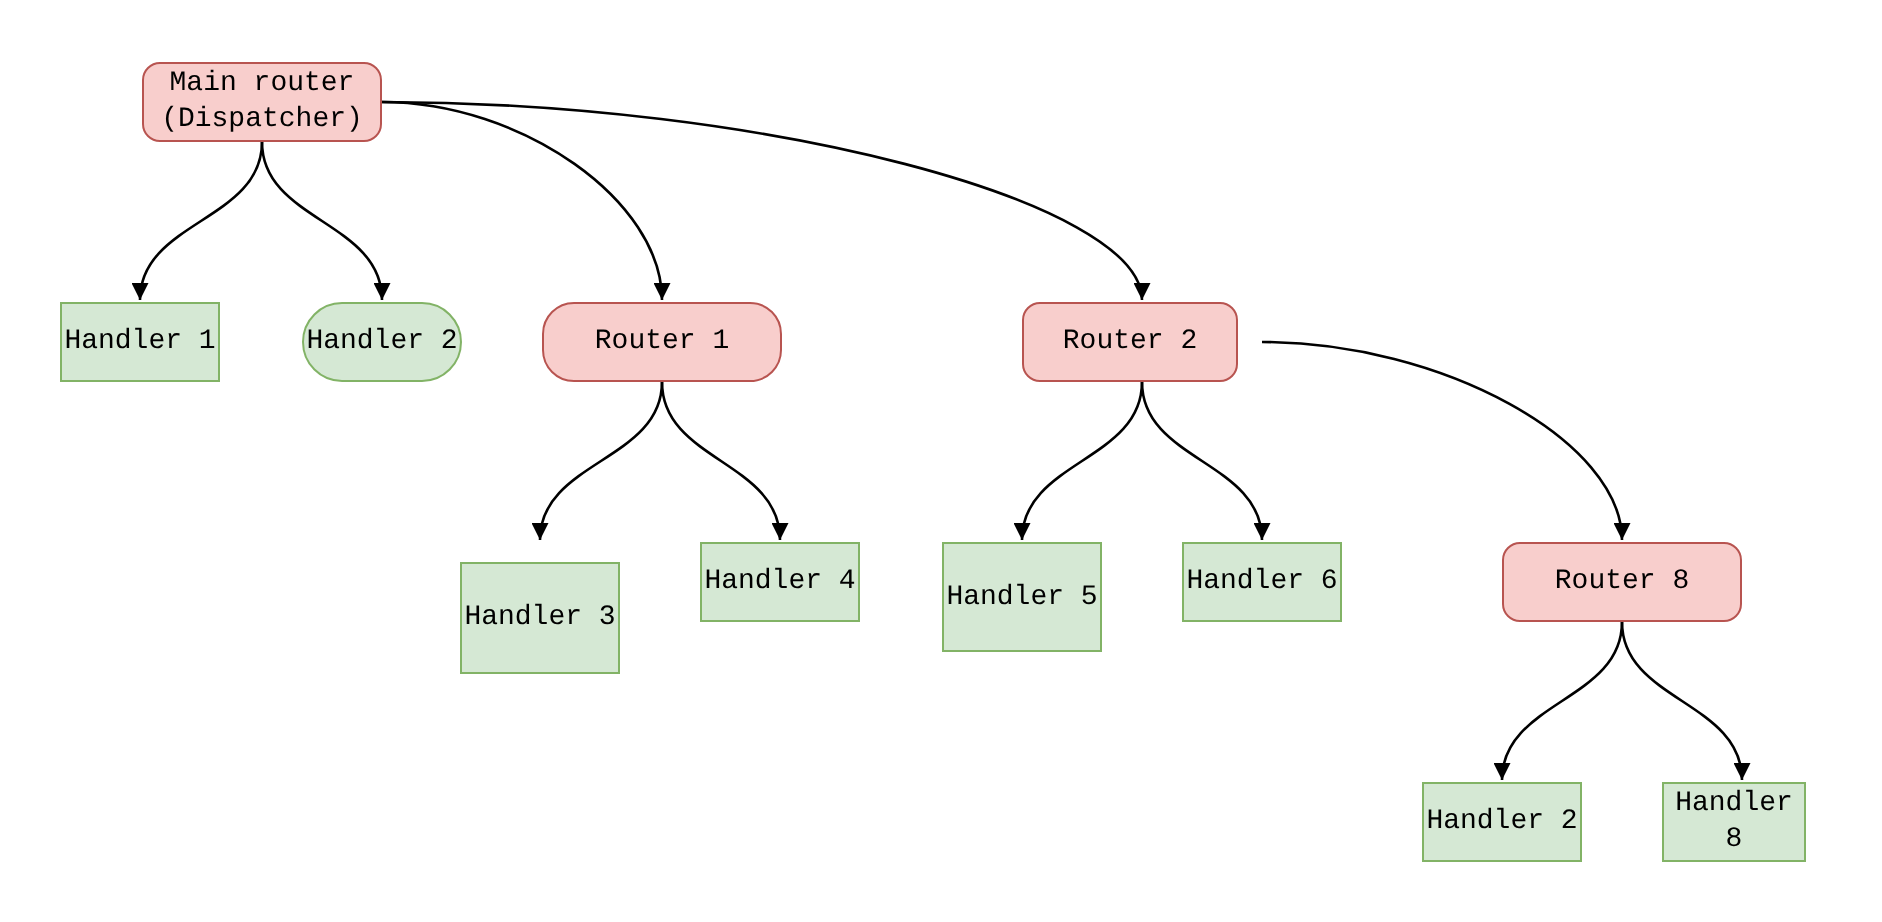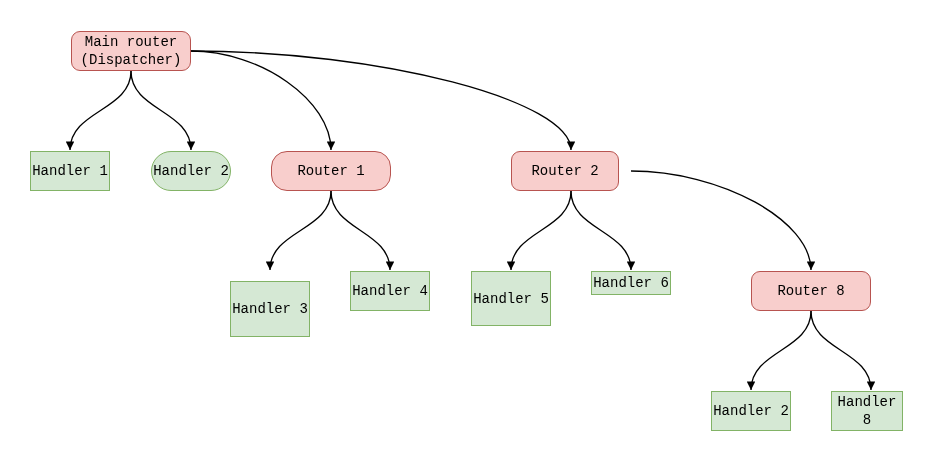--- a/index.html
+++ b/index.html
@@ -79,18 +79,18 @@
   <div id="nodes-layer">
       <div class="node router" style="left: 71px; top: 31px; width: 120px; height: 40px;"><span>Main router
 (Dispatcher)</span></div>
       <div class="node handler" style="left: 30px; top: 151px; width: 80px; height: 40px;"><span>Handler 1</span></div>
       <div class="node handler" style="left: 151px; top: 151px; width: 80px; height: 40px; border-radius: 20px;"><span>Handler 2</span></div>
       <div class="node router" style="left: 271px; top: 151px; width: 120px; height: 40px; border-radius: 16px;"><span>Router 1</span></div>
       <div class="node router" style="left: 511px; top: 151px; width: 108px; height: 40px;"><span>Router 2</span></div>
       <div class="node handler" style="left: 230px; top: 281px; width: 80px; height: 56px;"><span>Handler 3</span></div>
       <div class="node handler" style="left: 350px; top: 271px; width: 80px; height: 40px;"><span>Handler 4</span></div>
       <div class="node handler" style="left: 471px; top: 271px; width: 80px; height: 55px;"><span>Handler 5</span></div>
-      <div class="node handler" style="left: 591px; top: 271px; width: 80px; height: 24px;"><span>Handler 6</span></div>
+      <div class="node handler" style="left: 591px; top: 271px; width: 80px; height: 40px;"><span>Handler 6</span></div>
       <div class="node router" style="left: 751px; top: 271px; width: 120px; height: 40px;"><span>Router 8</span></div>
       <div class="node handler" style="left: 711px; top: 391px; width: 80px; height: 40px;"><span>Handler 2</span></div>
       <div class="node handler" style="left: 831px; top: 391px; width: 72px; height: 40px;"><span>Handler 8</span></div>
     </div>
 </div>
 
 </body></html>

